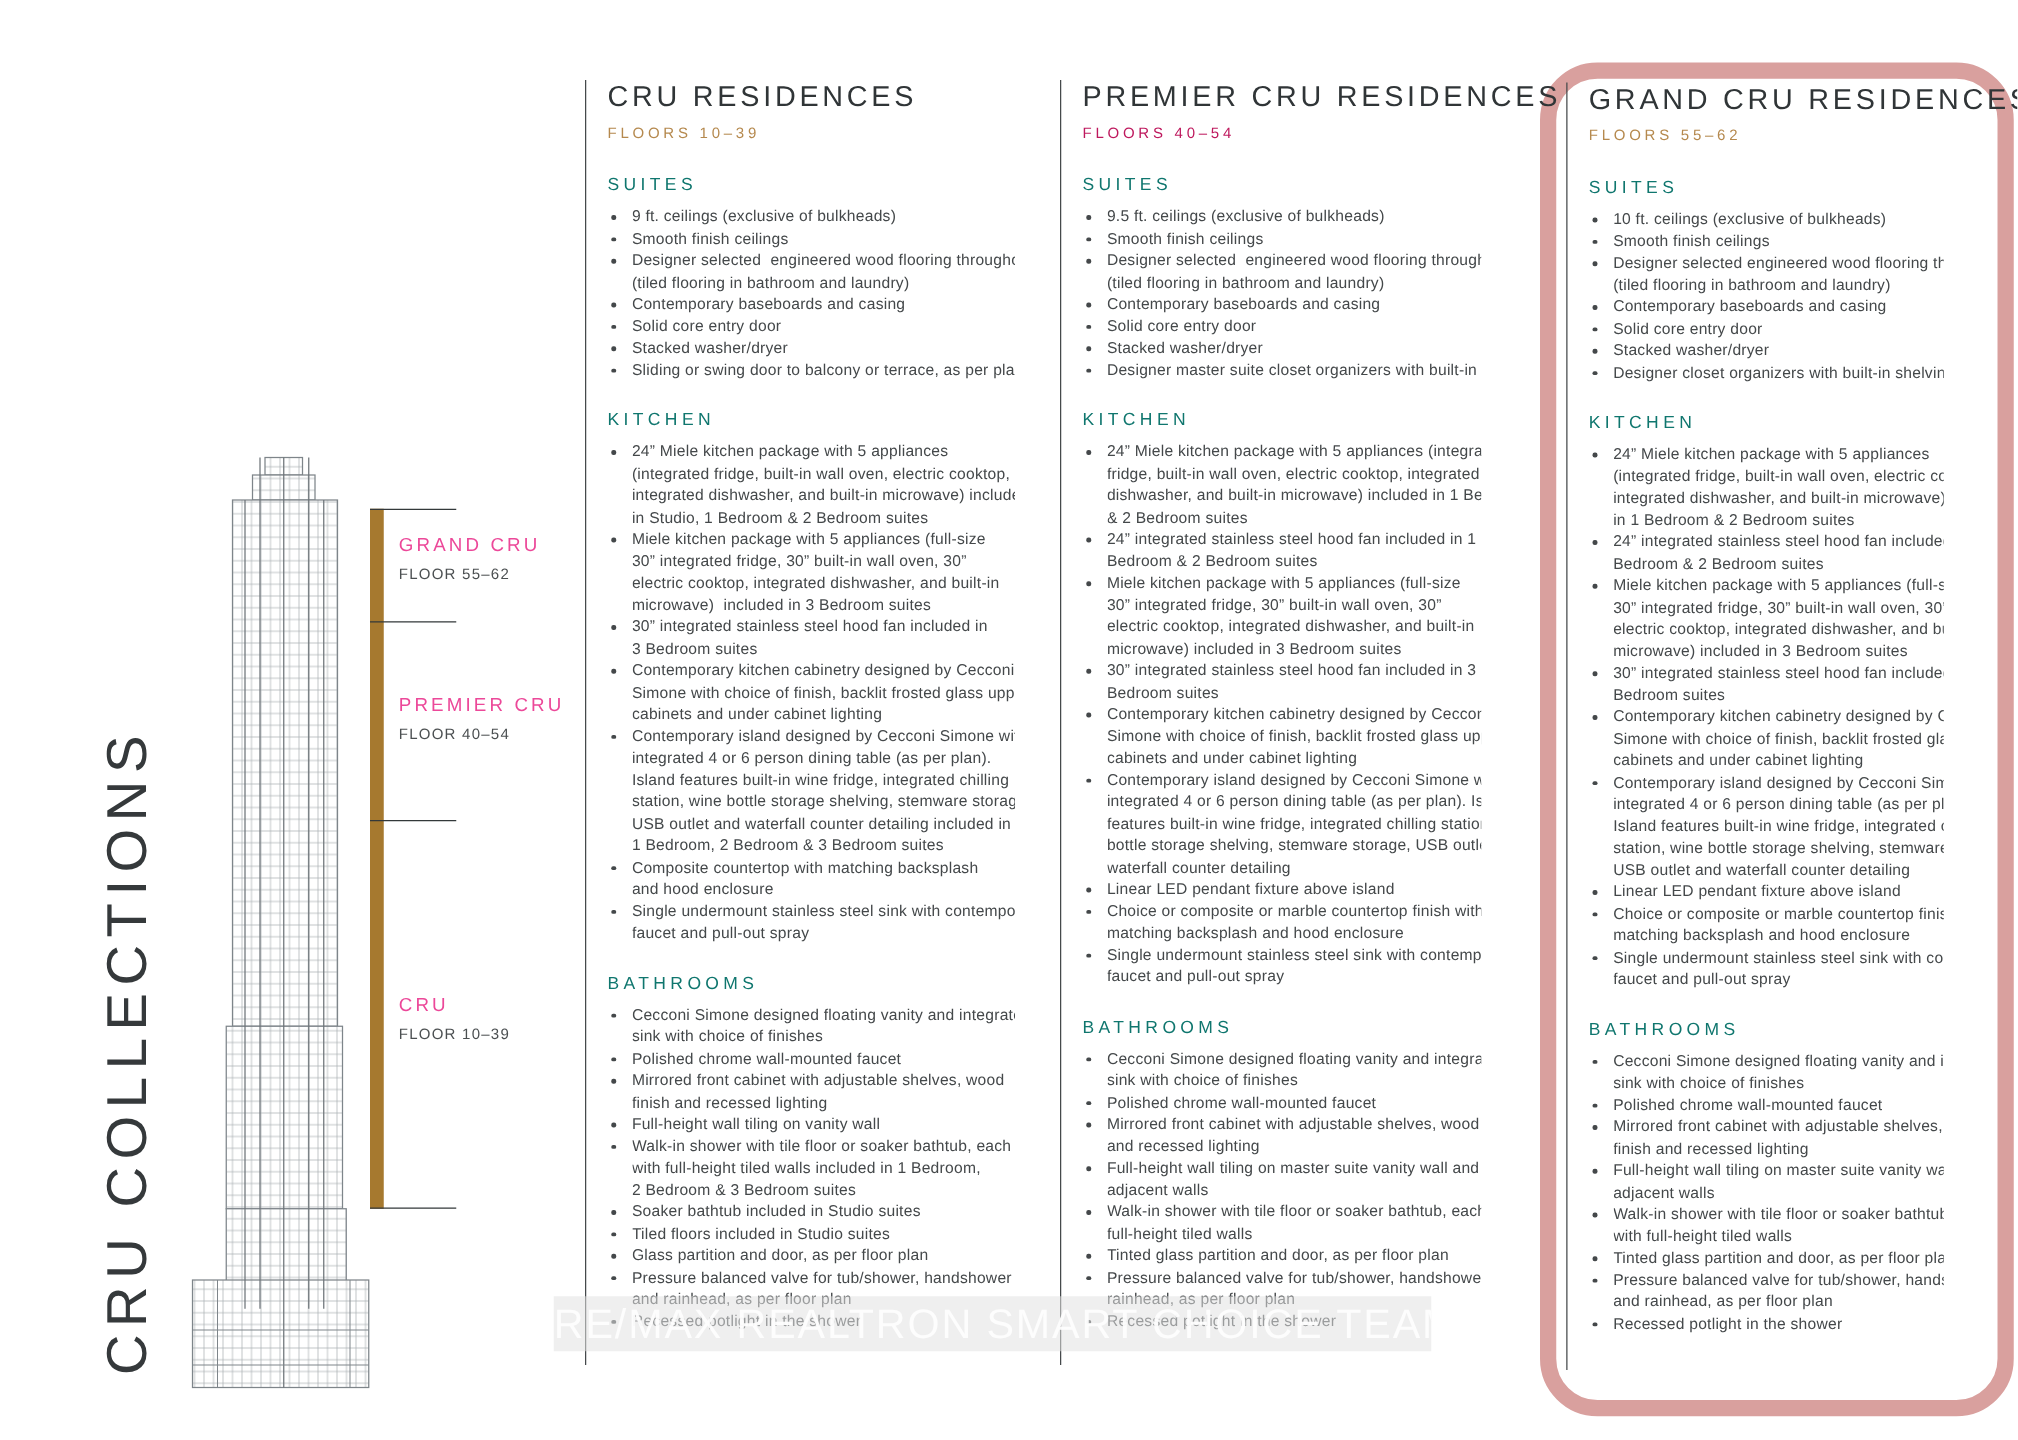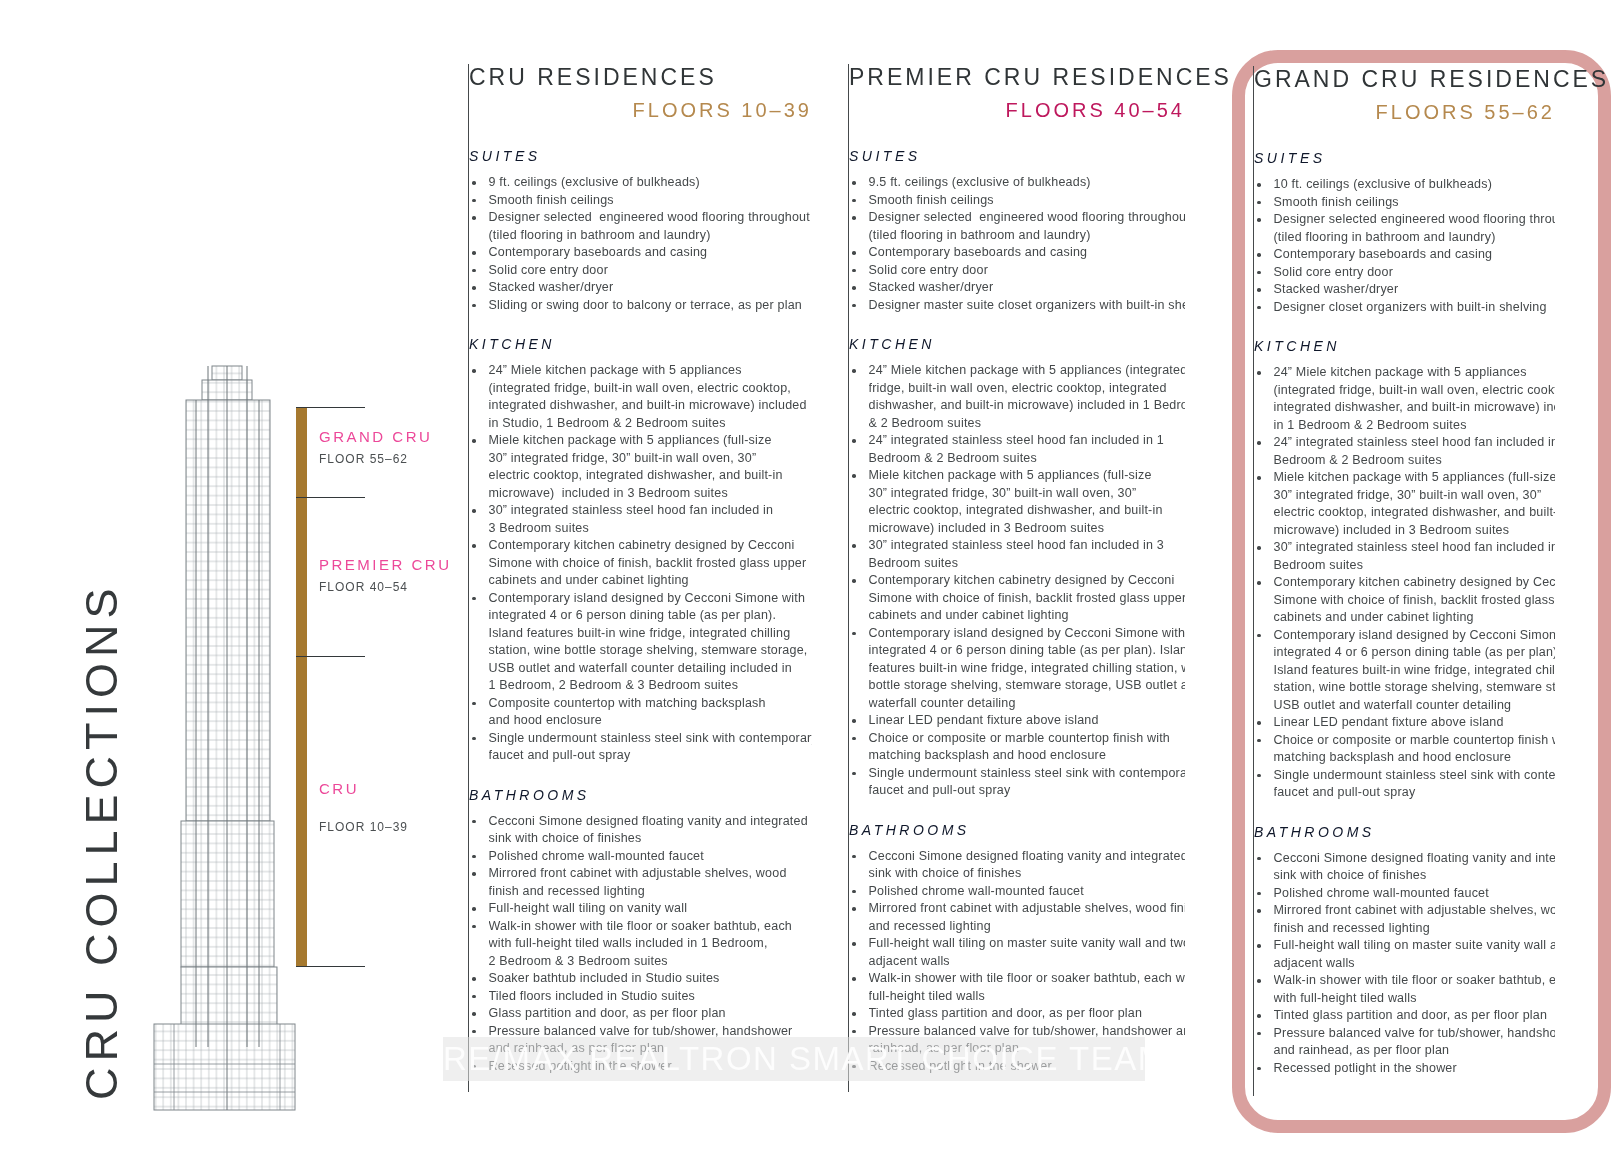--- a/index.html
+++ b/index.html
@@ -23,29 +23,29 @@
   
   .hl-frame {
     position:absolute; left:1232px; top:50px; width:379px; height:1083px;
     border-style:solid; border-width:13px; border-radius:46px; box-sizing:border-box;
     background:transparent;
   }
 
   
   .col {
     position:absolute; top:64px; box-sizing:border-box;
-    border-left:1.5px solid #45494b; 
+    border-left:1.5px solid #45494b; padding-left:17px;
   }
   .col-0 { left:468px;  width:344px; height:1028px; }
   .col-1 { left:848px;  width:337px; height:1028px; }
   .col-2 { left:1253px; width:302px; top:66px; height:1030px; }
   .col-title { font-size:23px; letter-spacing:3px; color:#303537; white-space:nowrap; }
-  .col-sub   { font-size:20px; letter-spacing:3px; margin-top:8px; margin-bottom:26px; white-space:nowrap;text-align:right; }
+  .col-sub   { font-size:12px; letter-spacing:3px; margin-top:8px; margin-bottom:26px; white-space:nowrap; }
   .sec { margin-bottom:22px; }
-  .sec-h { font-size:14px; letter-spacing:3.5px; color:#0f172a; margin-bottom:10px;font-style:italic; }
+  .sec-h { font-size:14px; letter-spacing:3.5px; color:#0f766e; margin-bottom:10px; }
   .bullet { display:flex; align-items:flex-start; }
   .dot {
     flex:0 0 auto; width:3.5px; height:3.5px; border-radius:50%;
     background:#44484a; margin:7px 13px 0 3px;
   }
   .btxt {
     flex:1 1 auto; min-width:0; overflow:hidden;
     font-size:12.5px; line-height:17.5px; letter-spacing:0.2px;
     white-space:pre; color:#44484a;
   }
@@ -97,21 +97,21 @@
 
   <div class="gold-bar" style="background: rgb(166, 121, 47);"></div>
   <div id="markers">
       <div class="tick" style="top:407px"></div>
       <div class="marker-name" style="top:428px">GRAND CRU</div>
       <div class="marker-floor" style="top:452px">FLOOR 55–62</div>
       <div class="tick" style="top:497px"></div>
       <div class="marker-name" style="top:556px">PREMIER CRU</div>
       <div class="marker-floor" style="top:580px">FLOOR 40–54</div>
       <div class="tick" style="top:656px"></div>
-      <div class="marker-name" style="top:780px">CRU</div>
+      <div class="marker-name" style="top:796px">CRU</div>
       <div class="marker-floor" style="top:820px">FLOOR 10–39</div>
       <div class="tick" style="top:966px"></div>
     </div>
 
   <div class="hl-frame" style="border-color: rgb(217, 160, 158);"></div>
 
   <div id="columns">
       <div class="col col-0">
         <div class="col-title">CRU RESIDENCES</div>
         <div class="col-sub" style="color:#b5894e">FLOORS 10–39</div>

